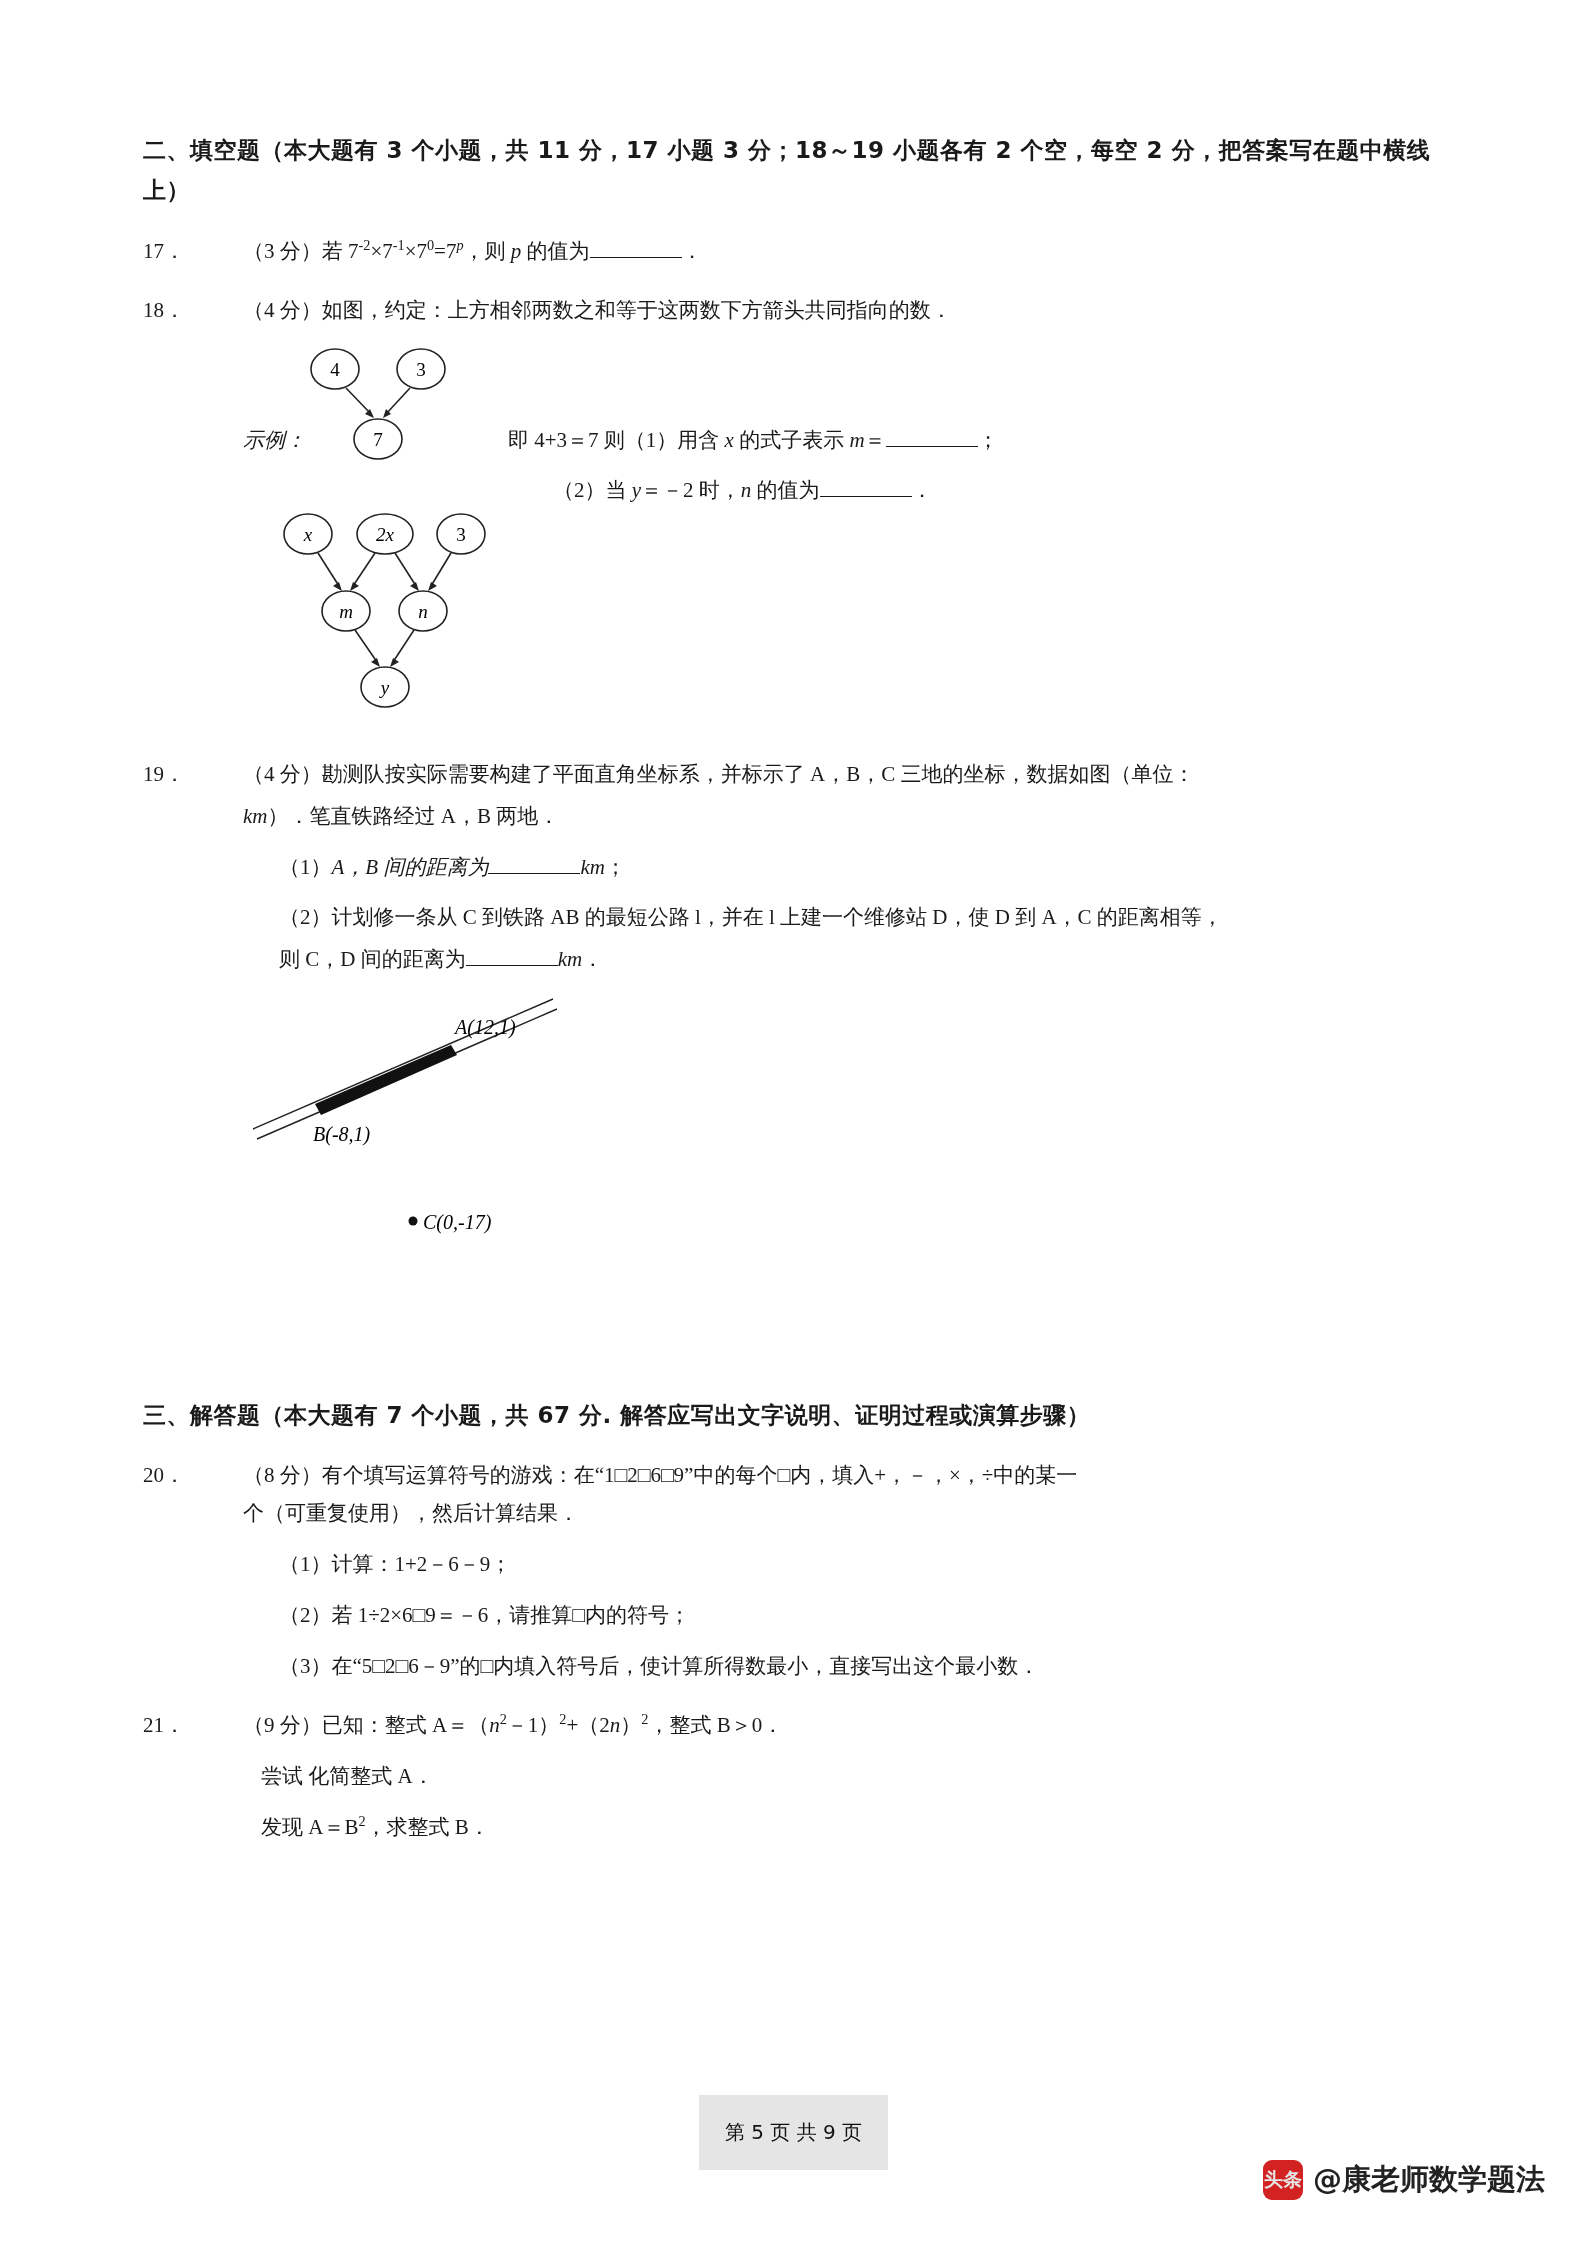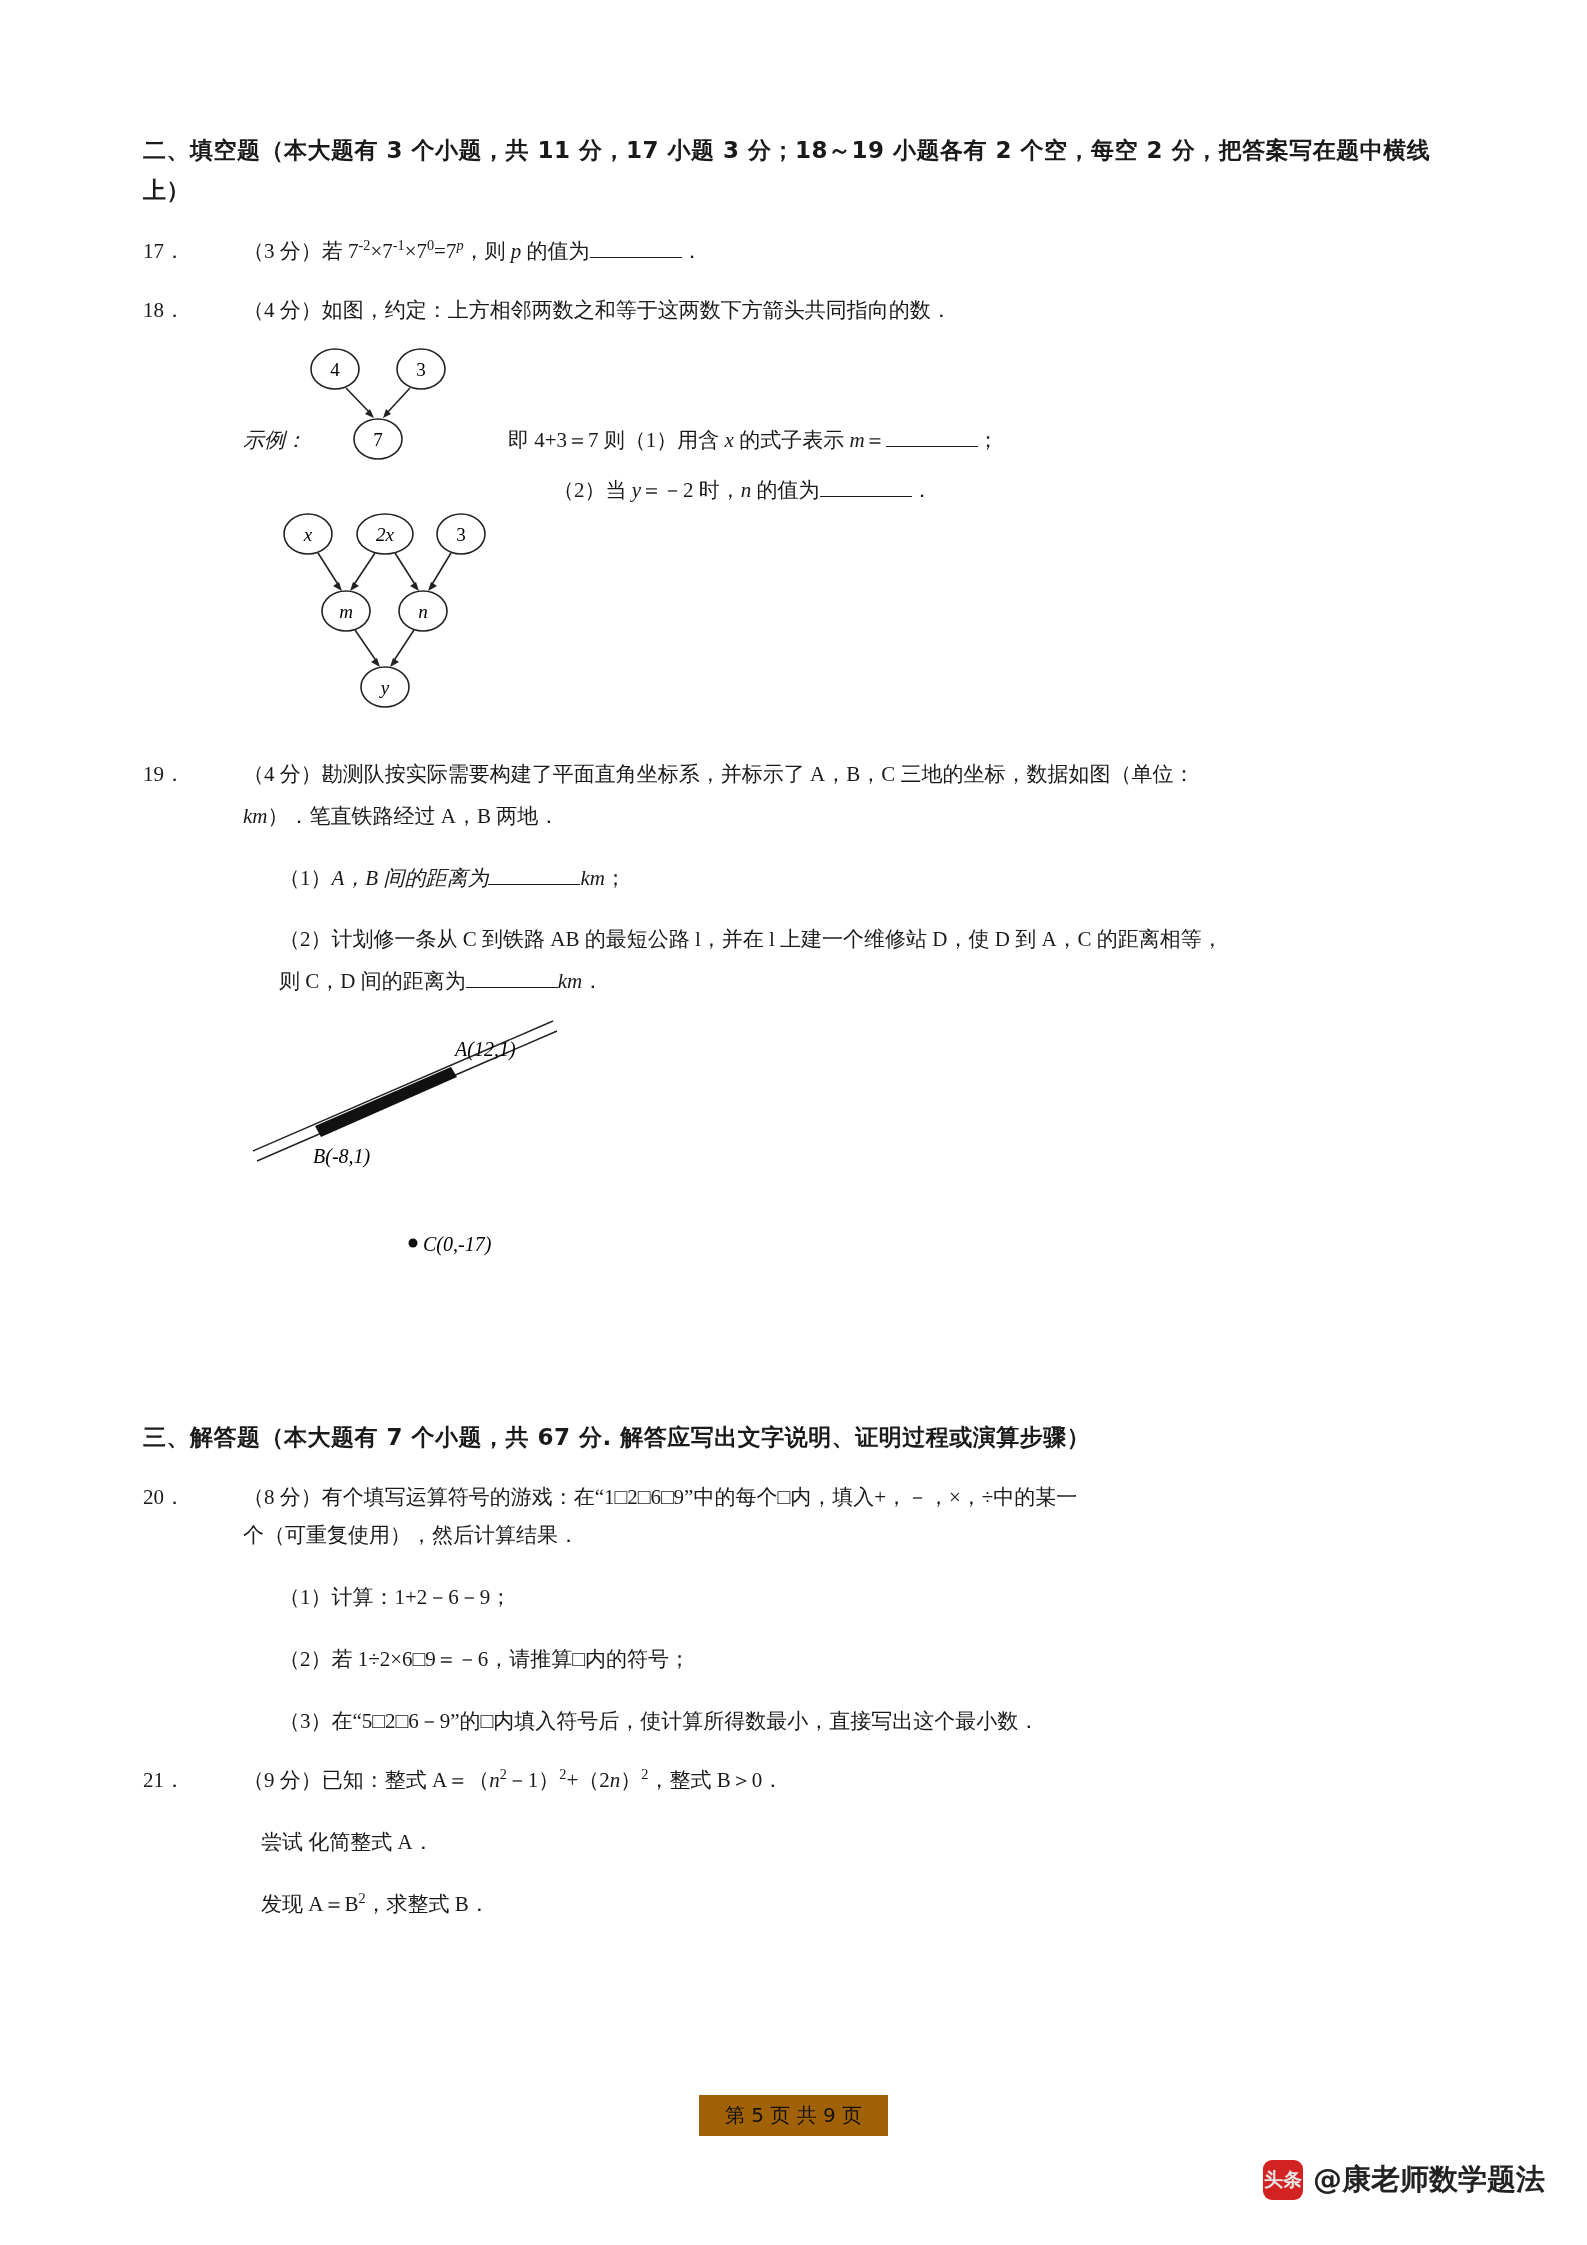--- a/index.html
+++ b/index.html
@@ -36,21 +36,21 @@
     margin-top:22px;
     gap:40px;
   }
   .q-num{
     width:60px;
     flex:0 0 60px;
     font-family:"Liberation Serif", serif;
   }
   .q-body{flex:1;}
   .sub{
-    margin-top:24px;
+    margin-top:13px;
     margin-left:36px;
     font-size:21px;
     line-height:1.8;
   }
   .blank{
     display:inline-block;
     border-bottom:1px solid #1a1a1a;
     width:92px;
     vertical-align:baseline;
     height:1em;
@@ -60,22 +60,22 @@
   .foot{
     position:absolute;
     left:0;right:0;
     top:2095px;
     text-align:center;
     font-size:20px;
     font-family:"DejaVu Sans", sans-serif;
     color:#111;
   }
   .foot span{
-    background:#a16207;
-    padding:7px 26px;
+    background:#e5e5e5;
+    padding:24px 26px;
     display:inline-block;
   }
   .watermark{
     position:absolute;
     right:42px;
     top:2160px;
     font-family:"DejaVu Sans", sans-serif;
     font-size:29px;
     font-weight:bold;
     color:#222;

